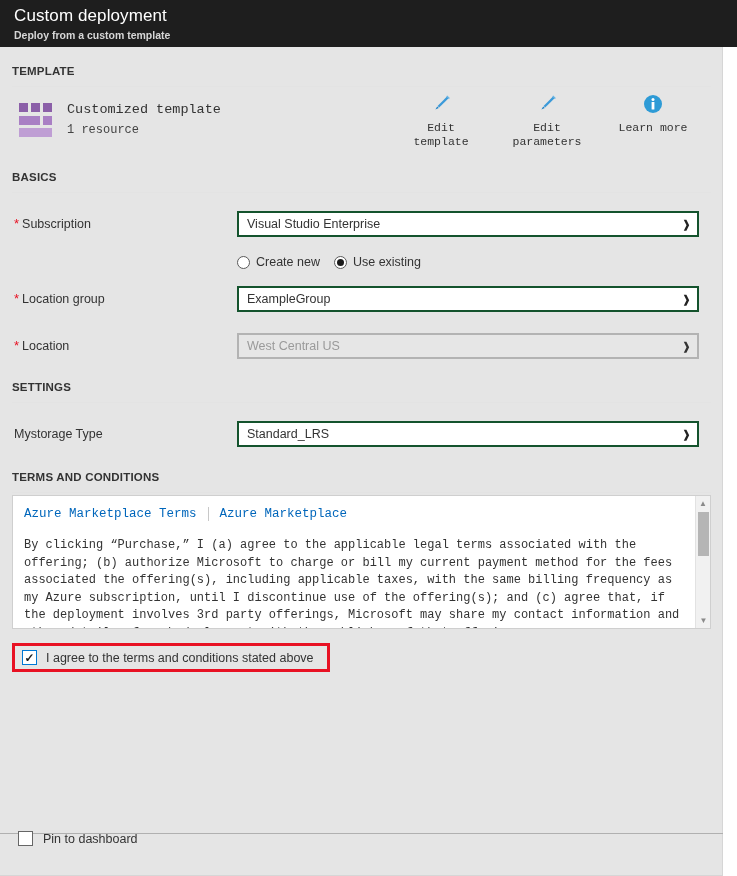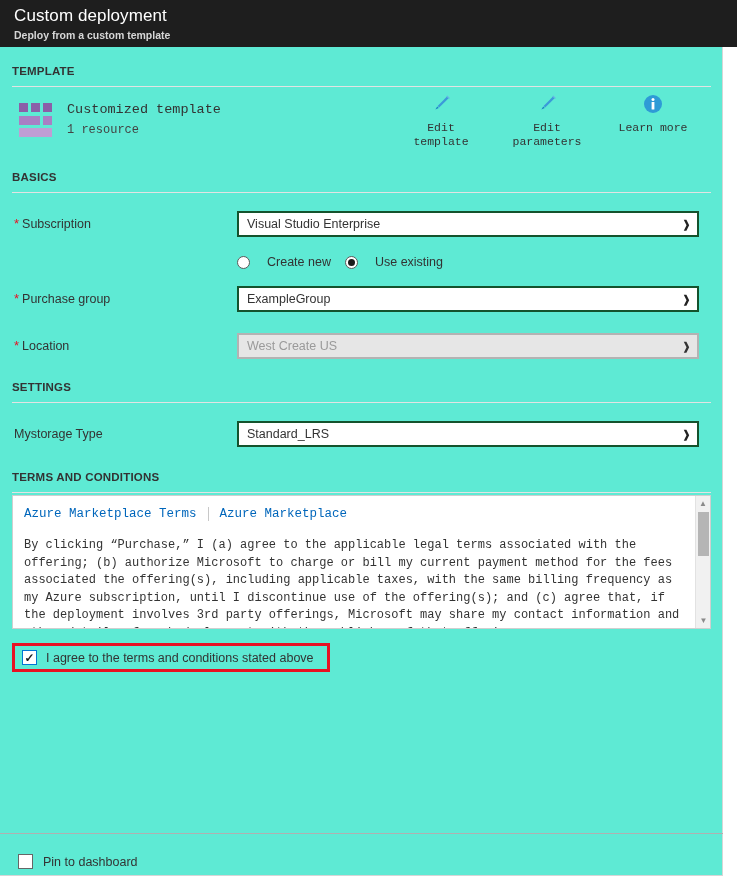--- a/index.html
+++ b/index.html
@@ -17,21 +17,21 @@
     height: 47px; background: #1e1e1e; color: #fff;
     padding: 5px 0 0 14px; width: 737px;
   }
   .blade-title { font-size: 17px; font-weight: 300; color: #ffffff; line-height: 22px; letter-spacing: .1px; }
   .blade-subtitle { font-size: 10.5px; font-weight: bold; color: #d6d6d6; line-height: 14px; margin-top: 1px; }
 
   
   .blade-body {
     position: relative; width: 723px; height: 829px;
     border-right: 1px solid #d6d6d6; border-bottom: 1px solid #d6d6d6;
-    background: #5eead4;
+    background: #e5e5e5;
   }
   .content { padding: 0 12px; }
 
   .section-head {
     font-size: 11.5px; font-weight: bold; color: #333; letter-spacing: .2px;
     padding-top: 18px; padding-bottom: 9px;
   }
   .rule { height: 1px; background: #e3e3e3; width: 699px; }
 
   
@@ -59,21 +59,21 @@
   .ddl {
     width: 462px; height: 26px; border: 2px solid #14532d; background: #fff;
     display: flex; align-items: center; padding: 0 6px 0 8px;
     font-size: 12.5px; color: #333; cursor: pointer; position: relative;
   }
   .ddl.disabled { background: #e6e6e6; border-color: #b3b3b3; color: #9a9a9a; }
   .ddl .chev { margin-left: auto; font-size: 11px; color: #222; line-height: 1; }
   .ddl.disabled .chev { color: #333; }
 
   .radios { display: flex; align-items: center; height: 26px; gap: 14px; }
-  .radio { display: flex; align-items: center; cursor: pointer; font-size: 12.5px; color: #333; gap: 11px; }
+  .radio { display: flex; align-items: center; cursor: pointer; font-size: 12.5px; color: #333; }
   .radio .dot {
     width: 13px; height: 13px; border: 1px solid #5a5a5a; border-radius: 50%;
     margin-right: 6px; background: #fff; display: flex; align-items: center; justify-content: center;
   }
   .radio.on .dot::after { content: ""; width: 7px; height: 7px; border-radius: 50%; background: #1b1b1b; }
 
   
   .terms-box {
     width: 699px; height: 134px; border: 1px solid #cfcfcf; background: #fff;
     position: relative; overflow: hidden; margin-top: 2px;
@@ -94,21 +94,21 @@
   .agree-inner { display: flex; align-items: center; padding: 7px 0 7px 10px; }
   .cbx { width: 15px; height: 15px; border: 1px solid #0078d4; background: #fff;
          display: flex; align-items: center; justify-content: center; flex: none; cursor: pointer; }
   .cbx .chk { color: #1b1b1b; font-size: 12px; line-height: 1; font-weight: bold; }
   .cbx.plain { border-color: #666; }
   .agree-lbl { font-size: 12.5px; color: #333; margin-left: 9px; }
   .redbox { position: absolute; inset: 0; border: 3px solid #e81123; pointer-events: none; }
 
   
   .foot-div { position: absolute; left: 0; top: 786px; width: 723px; height: 1px; background: #b0b0b0; }
-  .pin-row { position: absolute; left: 18px; top: 807px; display: flex; align-items: center; justify-content: flex-end; }
+  .pin-row { position: absolute; left: 18px; top: 784px; display: flex; align-items: center; justify-content: flex-end; }
   .pin-lbl { font-size: 12.5px; color: #333; margin-left: 10px; }
 </style>
 </head>
 <body>
 
 <div class="page">
 
   <div class="blade-header">
     <div class="blade-title">Custom deployment</div>
     <div class="blade-subtitle">Deploy from a custom template</div>
@@ -184,21 +184,21 @@
         <div class="fctrl">
           <div class="ddl">
             <span>Visual Studio Enterprise</span>
             <span class="chev">❱</span>
           </div>
         </div>
       </div>
 
       <div class="frow">
         <div class="flabel">
-          <span class="req">*</span><span>Purchase group</span>
+          <span class="req">*</span><span>Location group</span>
         </div>
         <div class="fctrl">
           <div class="radios">
             <div class="radio">
               <span class="dot"></span>
               <span>Create new</span>
             </div>
             <div class="radio on">
               <span class="dot"></span>
               <span>Use existing</span>
@@ -210,21 +210,21 @@
           </div>
         </div>
       </div>
 
       <div class="frow" style="margin-top:15px">
         <div class="flabel">
           <span class="req">*</span><span>Location</span>
         </div>
         <div class="fctrl">
           <div class="ddl disabled">
-            <span>West Create US</span>
+            <span>West Central US</span>
             <span class="chev">❱</span>
           </div>
         </div>
       </div>
 
       <div class="section-head" style="padding-top:22px">SETTINGS</div>
       <div class="rule"></div>
 
       <div class="frow">
         <div class="flabel">Mystorage Type</div>

